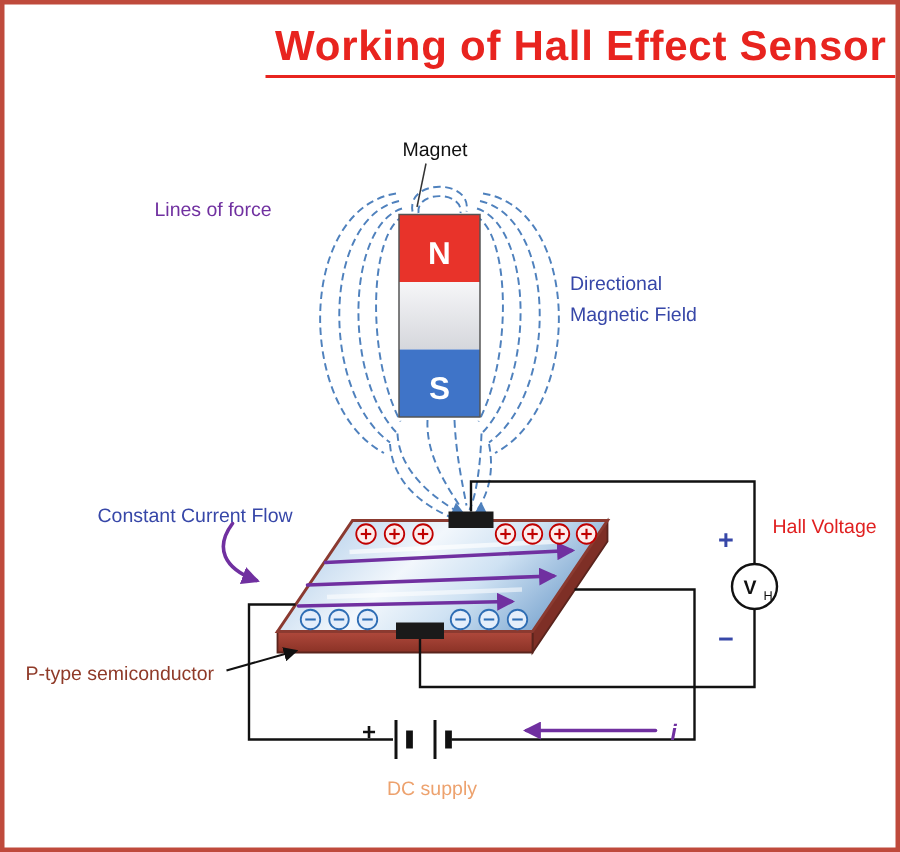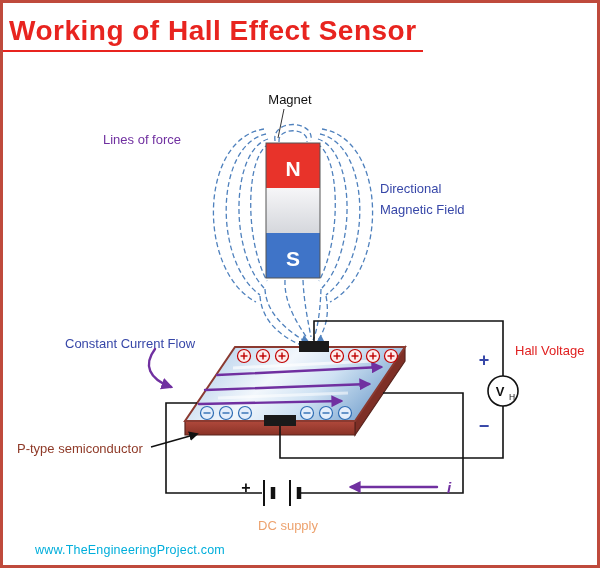--- a/index.html
+++ b/index.html
@@ -1,21 +1,21 @@
 <!DOCTYPE html>
 <html style="--border: #bf4a3c; --title_red: #e8241f; --field_line: #4f81bd; --purple: #7030a0; --blue_label: #3747a8; --red_label: #e02020; --maroon: #8f3a28; --orange: #eda26e; --cyan: #00aedb; --magnet_n: #e8332a; --magnet_s: #3f74c8; --positive: #c00000; --negative: #2e6db4;"><head>
 <meta charset="utf-8">
 <style>
   * { margin:0; padding:0; box-sizing:border-box; }
   html,body { background:#fff; font-family:"Liberation Sans", sans-serif; }
   .canvas {
     position:relative; width:600px; height:568px;
     border:3px solid var(--border,#bf4a3c); background:#fff; overflow:hidden;
   }
-  .title-wrap { position:absolute; top:12px; left:0; width:100%; text-align:left; }
+  .title-wrap { position:absolute; top:12px; left:0; width:100%; text-align:right; }
   .title {
     display:inline-block; font-size:28px; font-weight:bold;
     color:var(--title_red,#e8241f); border-bottom:2px solid var(--title_red,#e8241f);
     padding:0 6px 3px 6px; letter-spacing:0.5px;
   }
   .website {
     position:absolute; left:32px; bottom:8px; font-size:12.5px;
     color:var(--cyan,#00aedb); letter-spacing:0.2px;
   }
   svg.diagram { position:absolute; top:0; left:0; }
@@ -188,14 +188,13 @@
     <text class="lbl t-blue" x="62" y="345">Constant Current Flow</text>
     <text class="lbl t-red" x="512" y="352">Hall Voltage</text>
     <text class="sign t-blue" x="481" y="363" text-anchor="middle">+</text>
     <text class="sign t-blue" x="481" y="429" text-anchor="middle">−</text>
     <text class="lbl t-maroon" x="14" y="450">P-type semiconductor</text>
     <text class="t-black" x="243" y="490" text-anchor="middle" font-size="16" font-weight="bold">+</text>
     <text class="lbl t-orange" x="285" y="527" text-anchor="middle">DC supply</text>
     <text class="t-purple" x="444" y="490" font-size="15" font-weight="bold" font-style="italic">i</text>
   </svg>
 
-  <div class="website">www.TheEngineeringProject.com</div>
 </div>
 
 </body></html>

